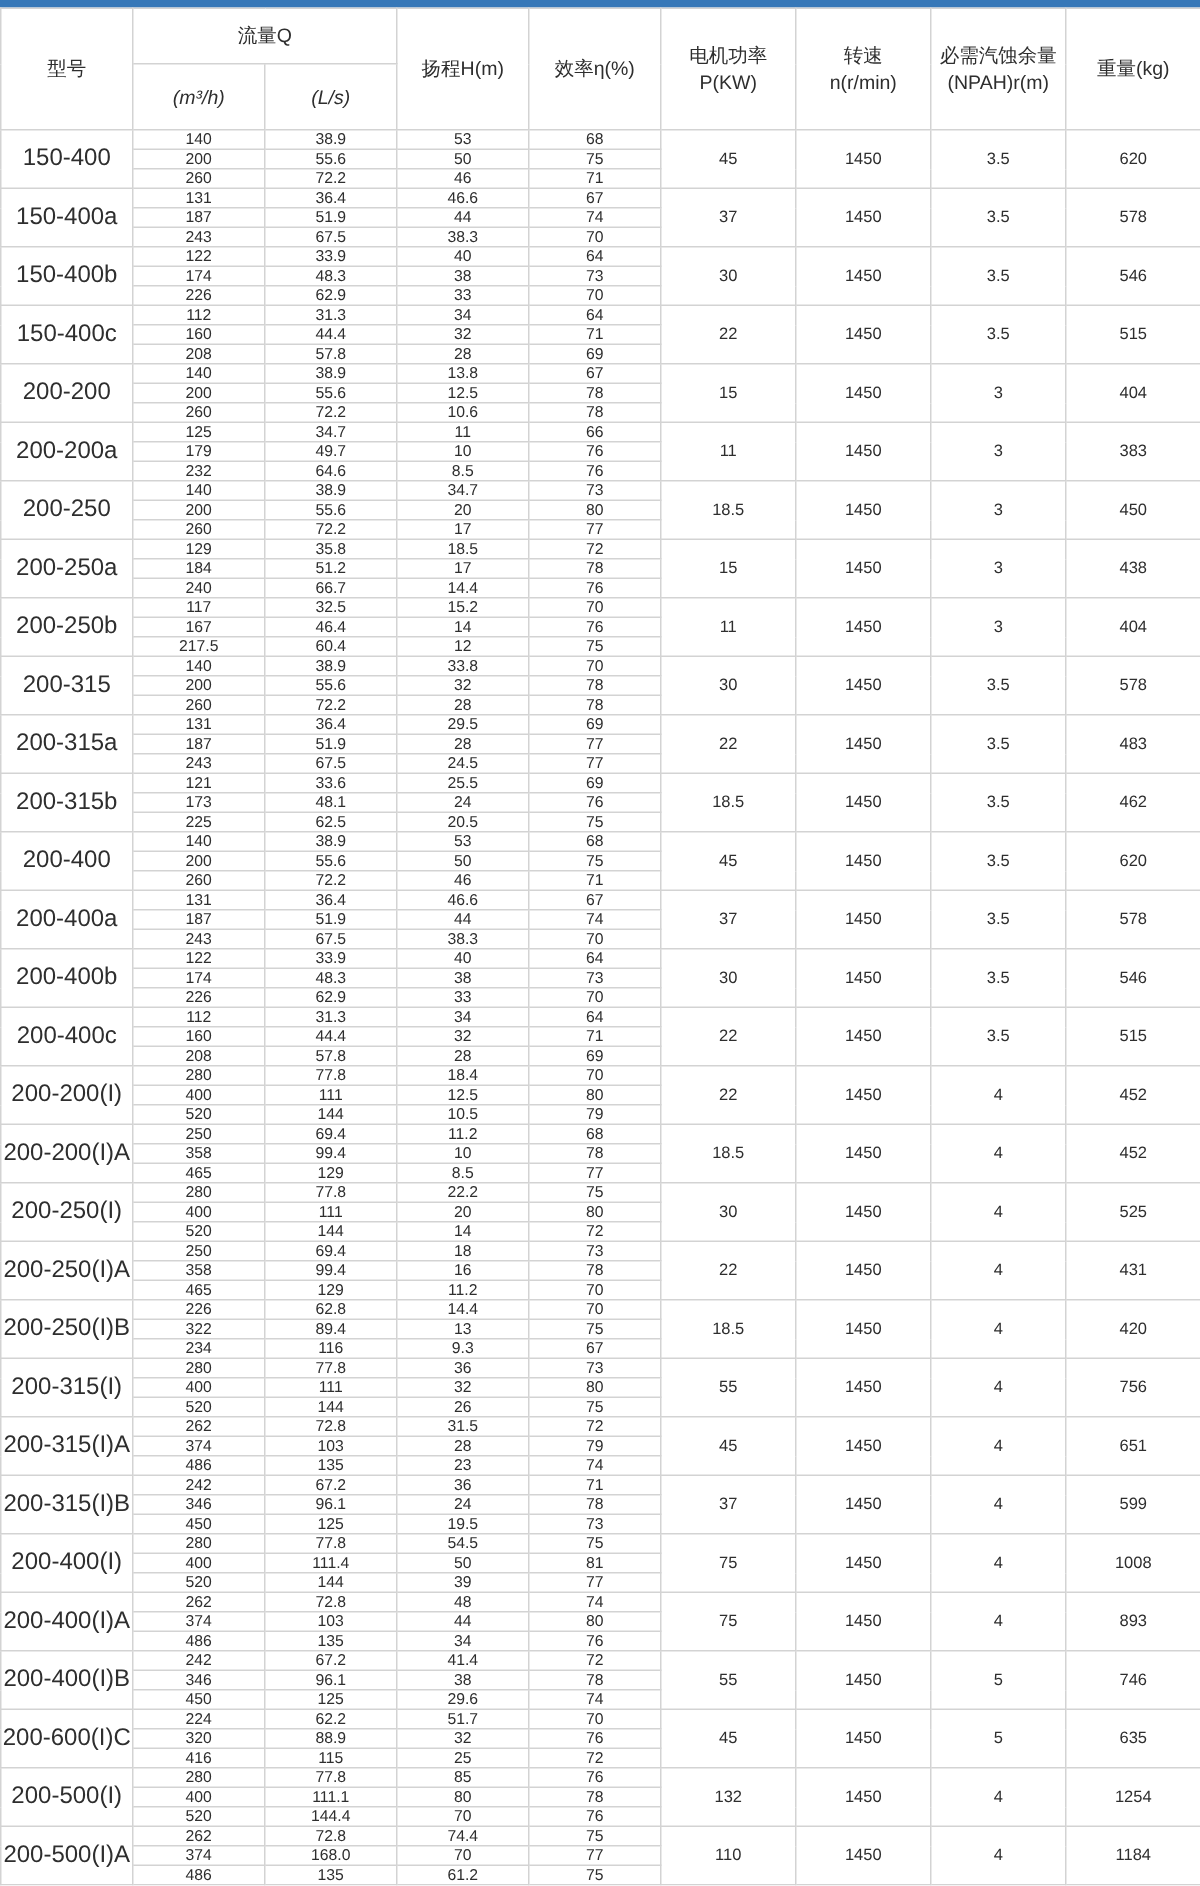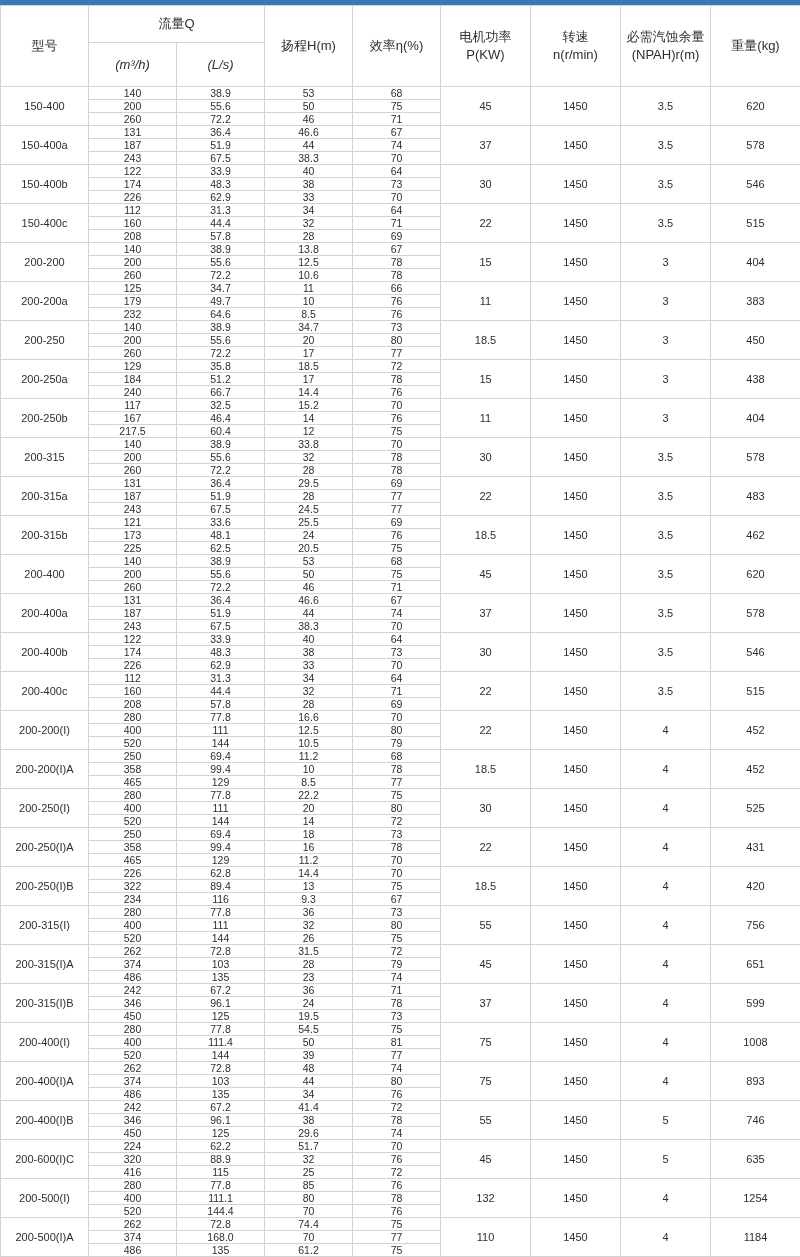--- a/index.html
+++ b/index.html
@@ -40,21 +40,21 @@
   thead tr.h1 th { height: 36px; }
   thead tr.h2 th { height: 43px; font-style: italic; }
   thead th.span2 { height: 80px; }
   .pre { white-space: pre-line; line-height: 1.35; }
   tbody td {
     font-size: 10.5px;
     height: 12px;
     line-height: 12px;
   }
   tbody td.model {
-    font-size: 11px;
+    font-size: 16px;
   }
   tbody td.merged {
     font-size: 11px;
   }
 </style>
 </head>
 <body>
 
 <div class="page">
   <div class="top-bar" style="background: rgb(55, 120, 184);"></div>
@@ -456,21 +456,21 @@
         <tr>
           <td>208</td>
           <td>57.8</td>
           <td>28</td>
           <td>69</td>
         </tr>
         <tr>
           <td rowspan="3" class="model">200-200(I)</td>
           <td>280</td>
           <td>77.8</td>
-          <td>16.6</td>
+          <td>18.4</td>
           <td>70</td>
           <td rowspan="3" class="merged">22</td>
           <td rowspan="3" class="merged">1450</td>
           <td rowspan="3" class="merged">4</td>
           <td rowspan="3" class="merged">452</td>
         </tr>
         <tr>
           <td>400</td>
           <td>111</td>
           <td>12.5</td>

